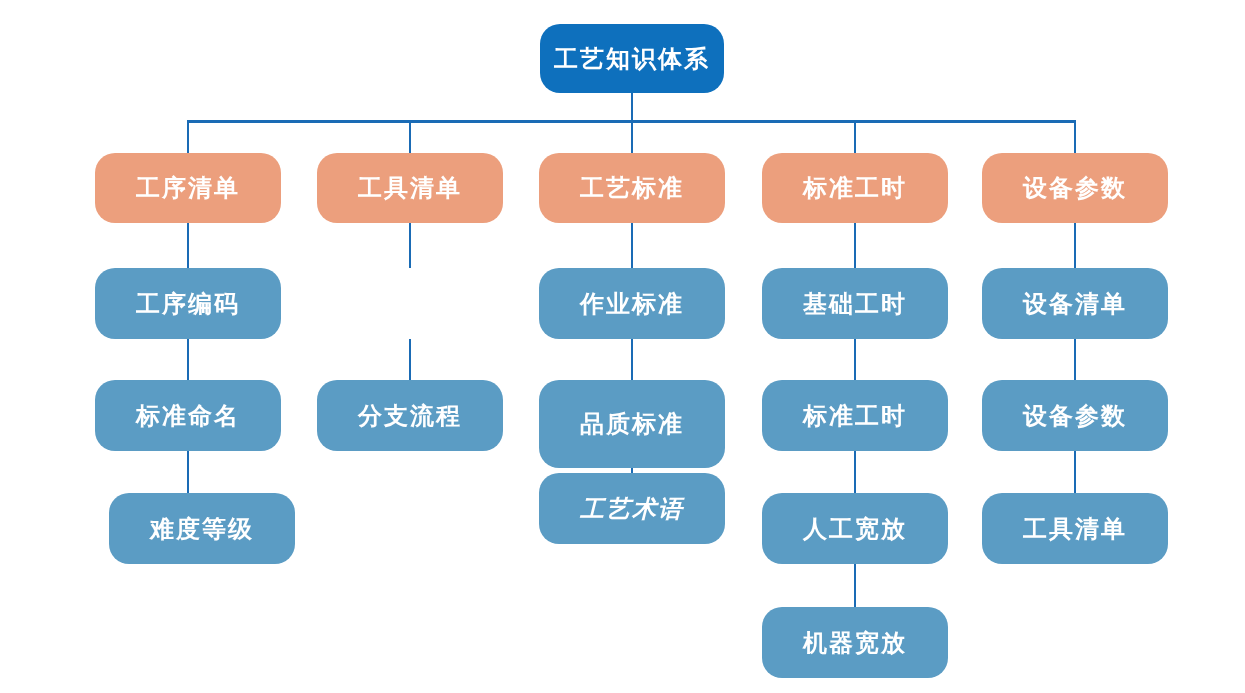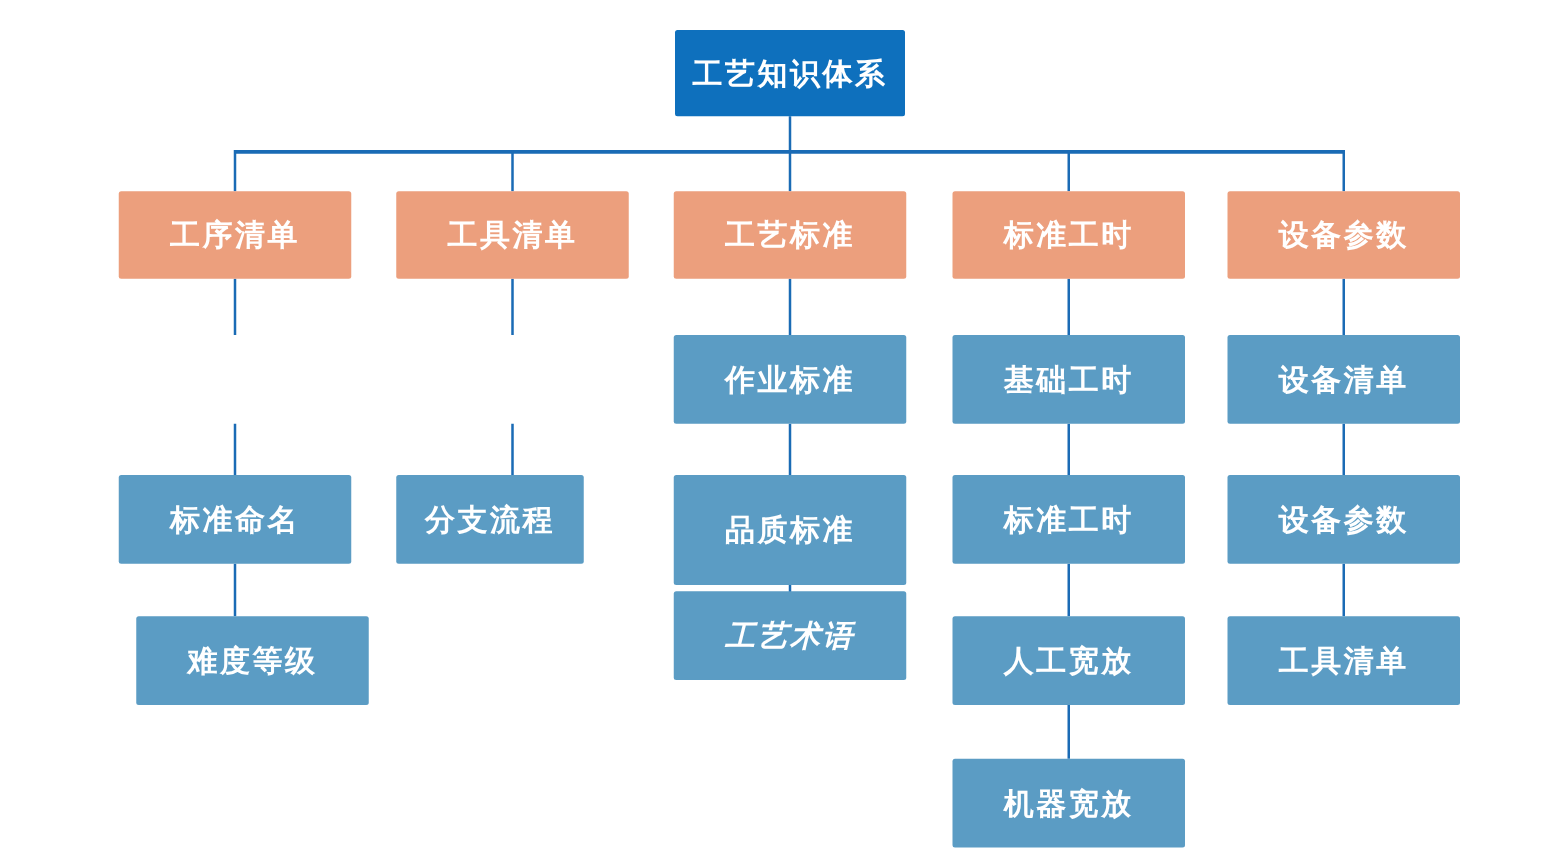--- a/index.html
+++ b/index.html
@@ -25,21 +25,21 @@
   }
   .node {
     position: absolute;
     display: flex;
     align-items: center;
     justify-content: center;
     color: var(--text);
     font-size: 24px;
     font-weight: 600;
     letter-spacing: 2px;
-    border-radius: 2px;
+    border-radius: 20px;
     z-index: 2;
     white-space: nowrap;
   }
   .node.root   { background: var(--root-bg); }
   .node.header { background: var(--header-bg); }
   .node.child  { background: var(--child-bg); }
   .vline {
     position: absolute;
     width: 2.5px;
     background: var(--connector);
@@ -63,29 +63,30 @@
 
   <div class="hline" style="left:188px; top:120px; width:888px;"></div>
 
   <div class="vline" style="left:186.75px;  top:120px; height:33px;"></div>
   <div class="vline" style="left:408.75px;  top:120px; height:33px;"></div>
   <div class="vline" style="left:853.75px;  top:120px; height:33px;"></div>
   <div class="vline" style="left:1073.75px; top:120px; height:33px;"></div>
 
   <div class="node header" style="left:95px; top:153px; width:186px; height:70px;">工序清单</div>
   <div class="vline" style="left:186.75px; top:223px; height:45px;"></div>
+  <div class="node child" style="left:95px; top:268px; width:186px; height:71px;">工序编码</div>
   <div class="vline" style="left:186.75px; top:339px; height:41px;"></div>
   <div class="node child" style="left:95px; top:380px; width:186px; height:71px;">标准命名</div>
   <div class="vline" style="left:186.75px; top:451px; height:42px;"></div>
   <div class="node child" style="left:95px; top:493px; width:186px; height:71px;margin-left:14px;">难度等级</div>
 
   <div class="node header" style="left:317px; top:153px; width:186px; height:70px;">工具清单</div>
   <div class="vline" style="left:408.75px; top:223px; height:45px;"></div>
   <div class="vline" style="left:408.75px; top:339px; height:41px;"></div>
-  <div class="node child" style="left:317px; top:380px; width:150px; height:71px;text-align:right;">分支流程</div>
+  <div class="node child" style="left:317px; top:380px; width:186px; height:71px;text-align:right;">分支流程</div>
 
   <div class="node header" style="left:539px; top:153px; width:186px; height:70px;">工艺标准</div>
   <div class="vline" style="left:630.75px; top:223px; height:45px;"></div>
   <div class="node child" style="left:539px; top:268px; width:186px; height:71px;">作业标准</div>
   <div class="vline" style="left:630.75px; top:339px; height:41px;"></div>
   <div class="node child" style="left:539px; top:380px; width:186px; height:88px;">品质标准</div>
   <div class="vline" style="left:630.75px; top:451px; height:42px;"></div>
   <div class="node child" style="left:539px; top:473px; width:186px; height:71px;font-style:italic;">工艺术语</div>
 
   <div class="node header" style="left:762px; top:153px; width:186px; height:70px;">标准工时</div>

